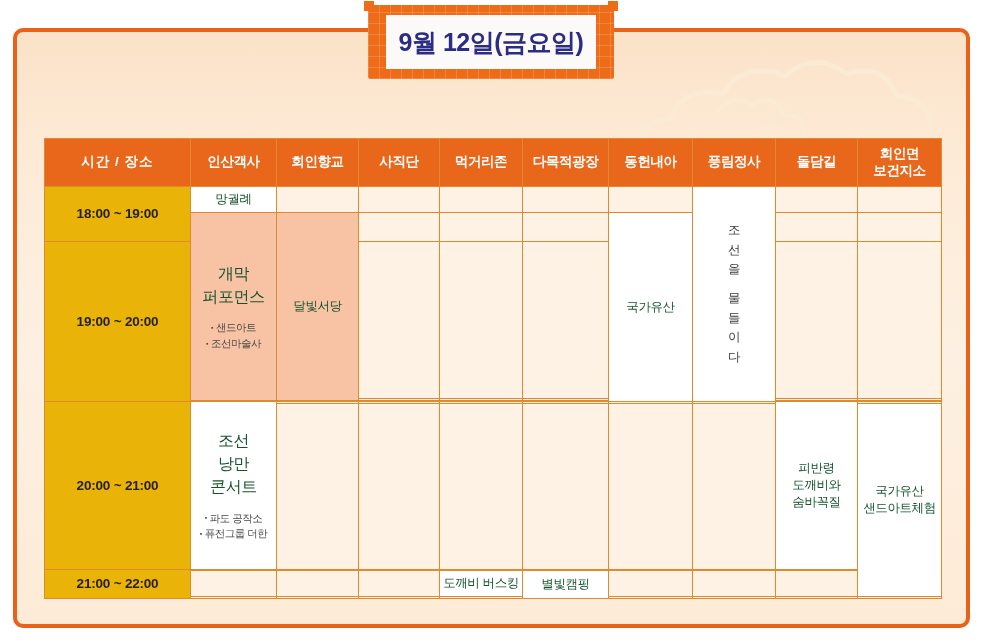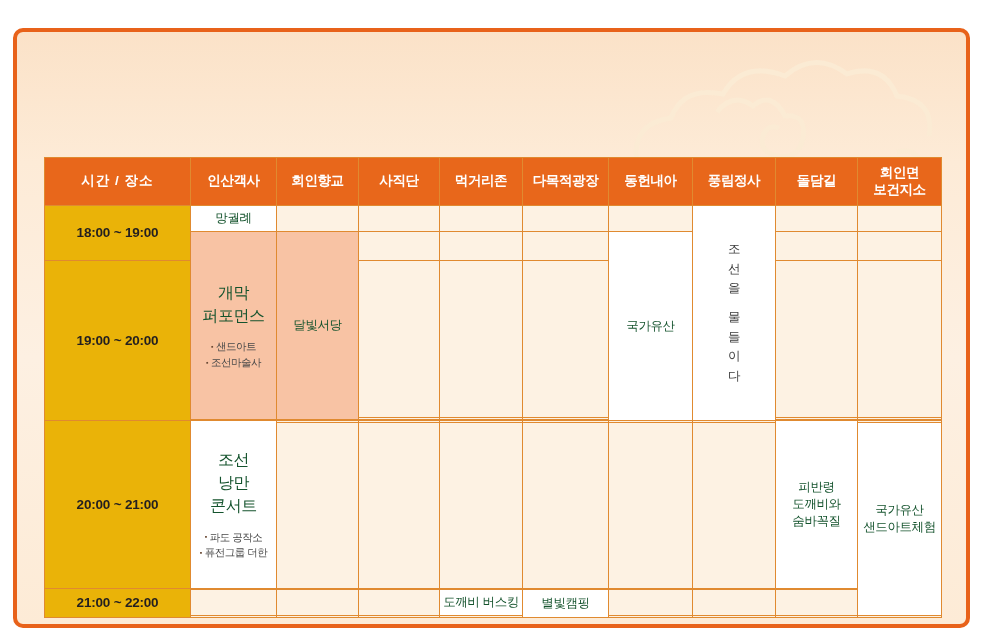--- a/index.html
+++ b/index.html
@@ -89,21 +89,21 @@
     font-weight: bold;
     color: #2B2C84;
     letter-spacing: -0.5px;
     white-space: nowrap;
   }
 
   
   .table-wrap {
     position: absolute;
     left: 44px;
-    top: 157px;
+    top: 138px;
     width: 897px;
     height: 347px;
     z-index: 4;
   }
   table.sched {
     border-collapse: collapse;
     table-layout: fixed;
     width: 897px;
     height: 461px;
   }
@@ -192,20 +192,25 @@
           <path d="M620 130 q-6 -38 34 -44 q12 -32 52 -24 q20 -34 62 -18 q30 -26 62 -2 q36 -12 50 22 q38 4 32 40"></path>
           <path d="M700 80 q16 -20 36 -6 q18 -16 32 10 q22 -2 18 22 q-4 22 -26 18 q-18 -4 -14 -20 q4 -12 16 -8"></path>
           <path d="M800 170 q20 -22 40 -4 q20 -14 32 12 q22 0 18 24 q-6 22 -28 16 q-16 -4 -12 -20 q4 -10 16 -8"></path>
           <path d="M880 120 q24 -6 26 22 q2 26 -28 30 q-26 4 -60 -10"></path>
           <path d="M640 190 q40 14 88 10 q50 -4 86 -34"></path>
         </g>
       </svg>
     </div>
   </div>
 
+  <div class="banner">
+    <div class="banner-inner">
+      <span class="banner-title">9월 12일(금요일)</span>
+    </div>
+  </div>
 
   <div class="table-wrap">
     <table class="sched">
       <colgroup>
         <col style="width:146px">
         <col style="width:86px">
         <col style="width:82px">
         <col style="width:81px">
         <col style="width:83px">
         <col style="width:86px">

